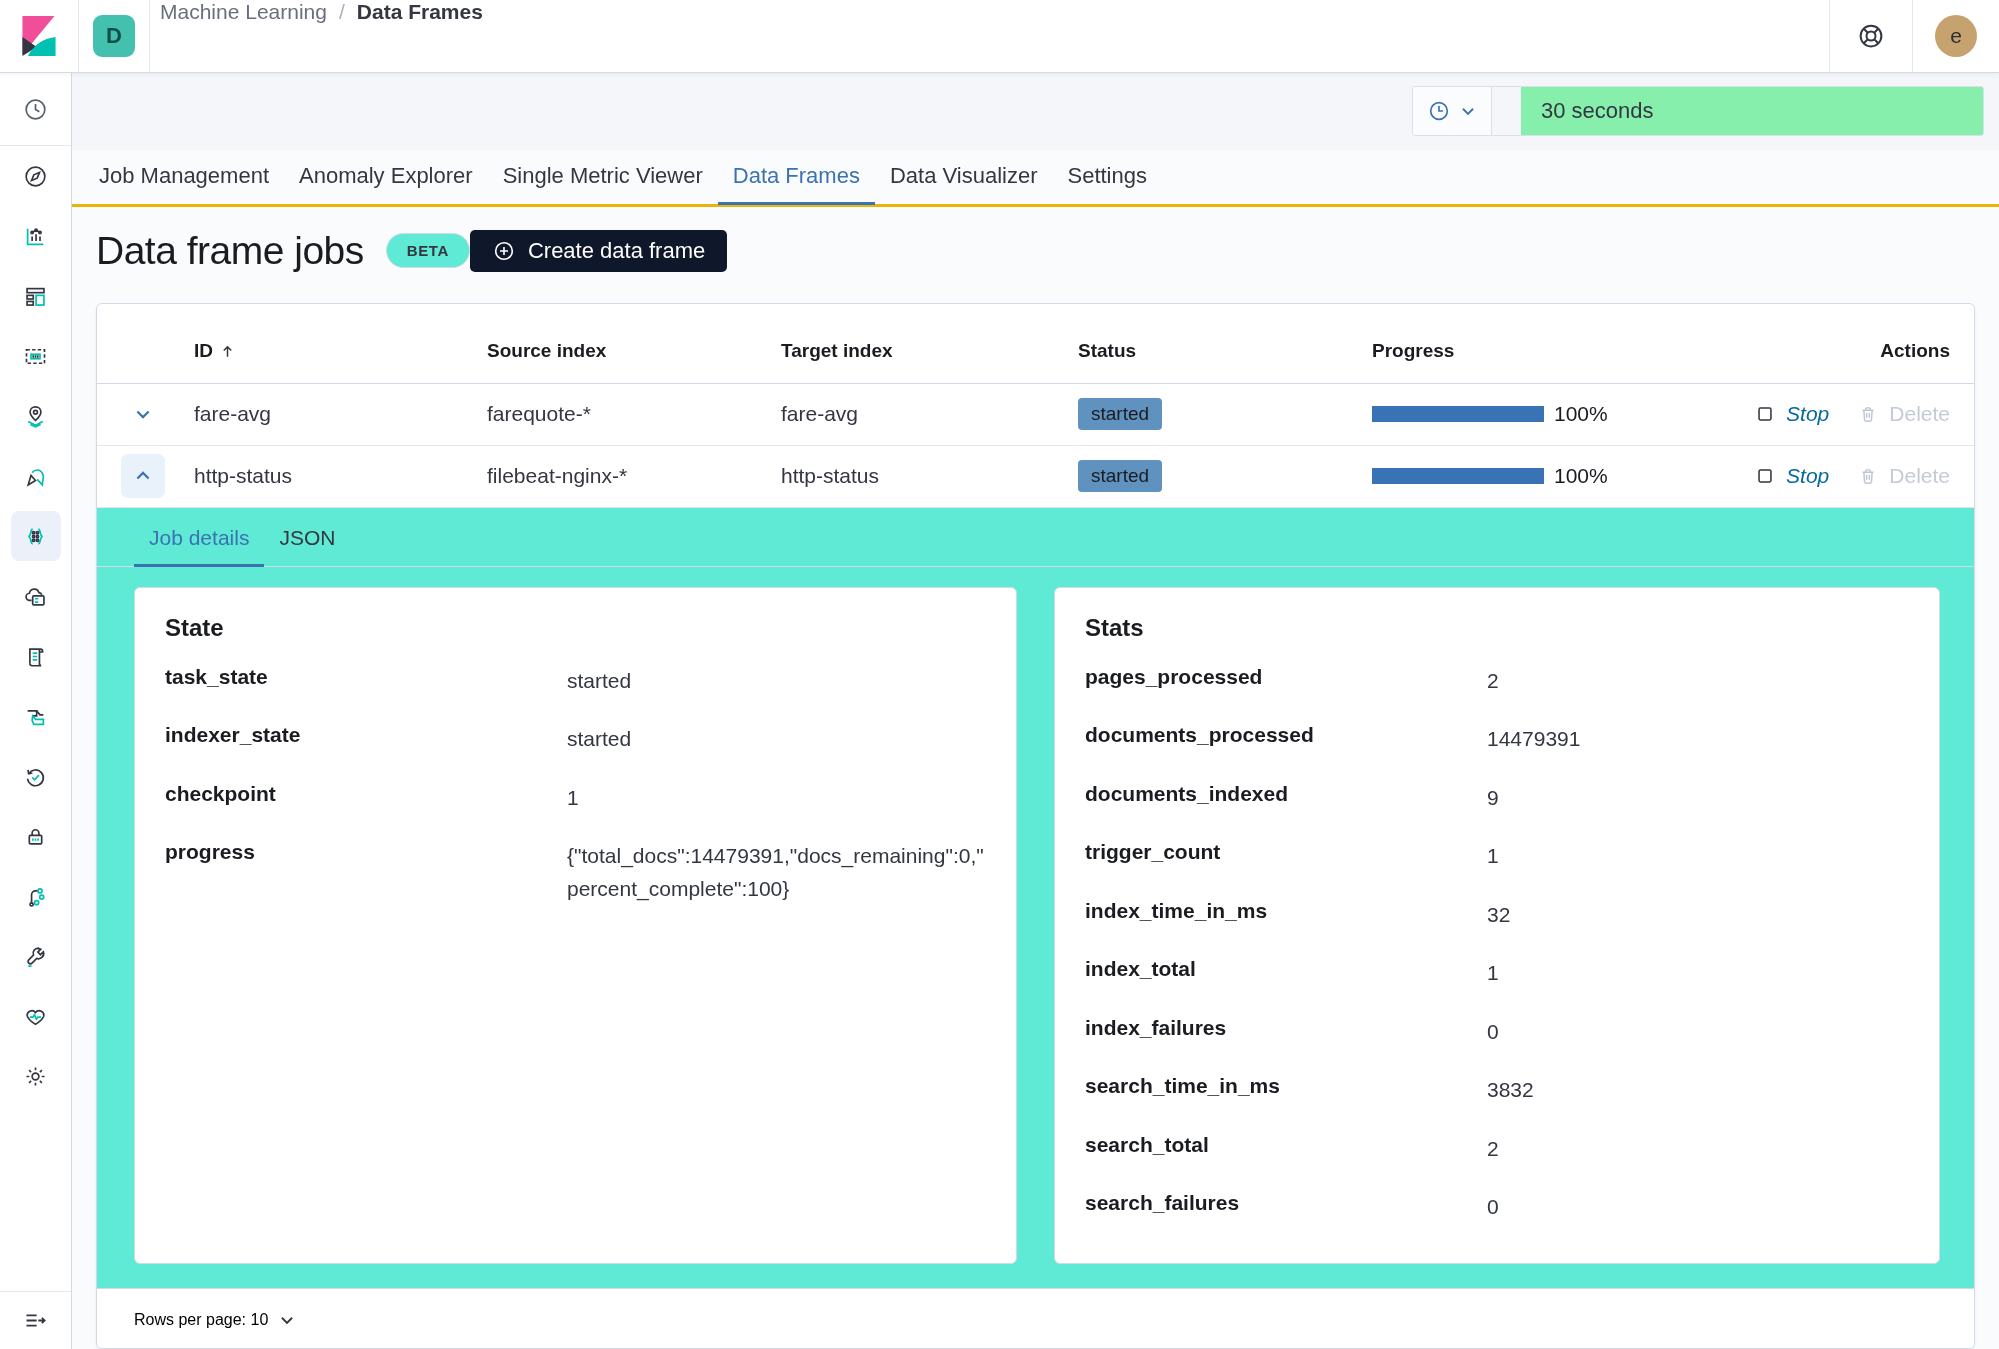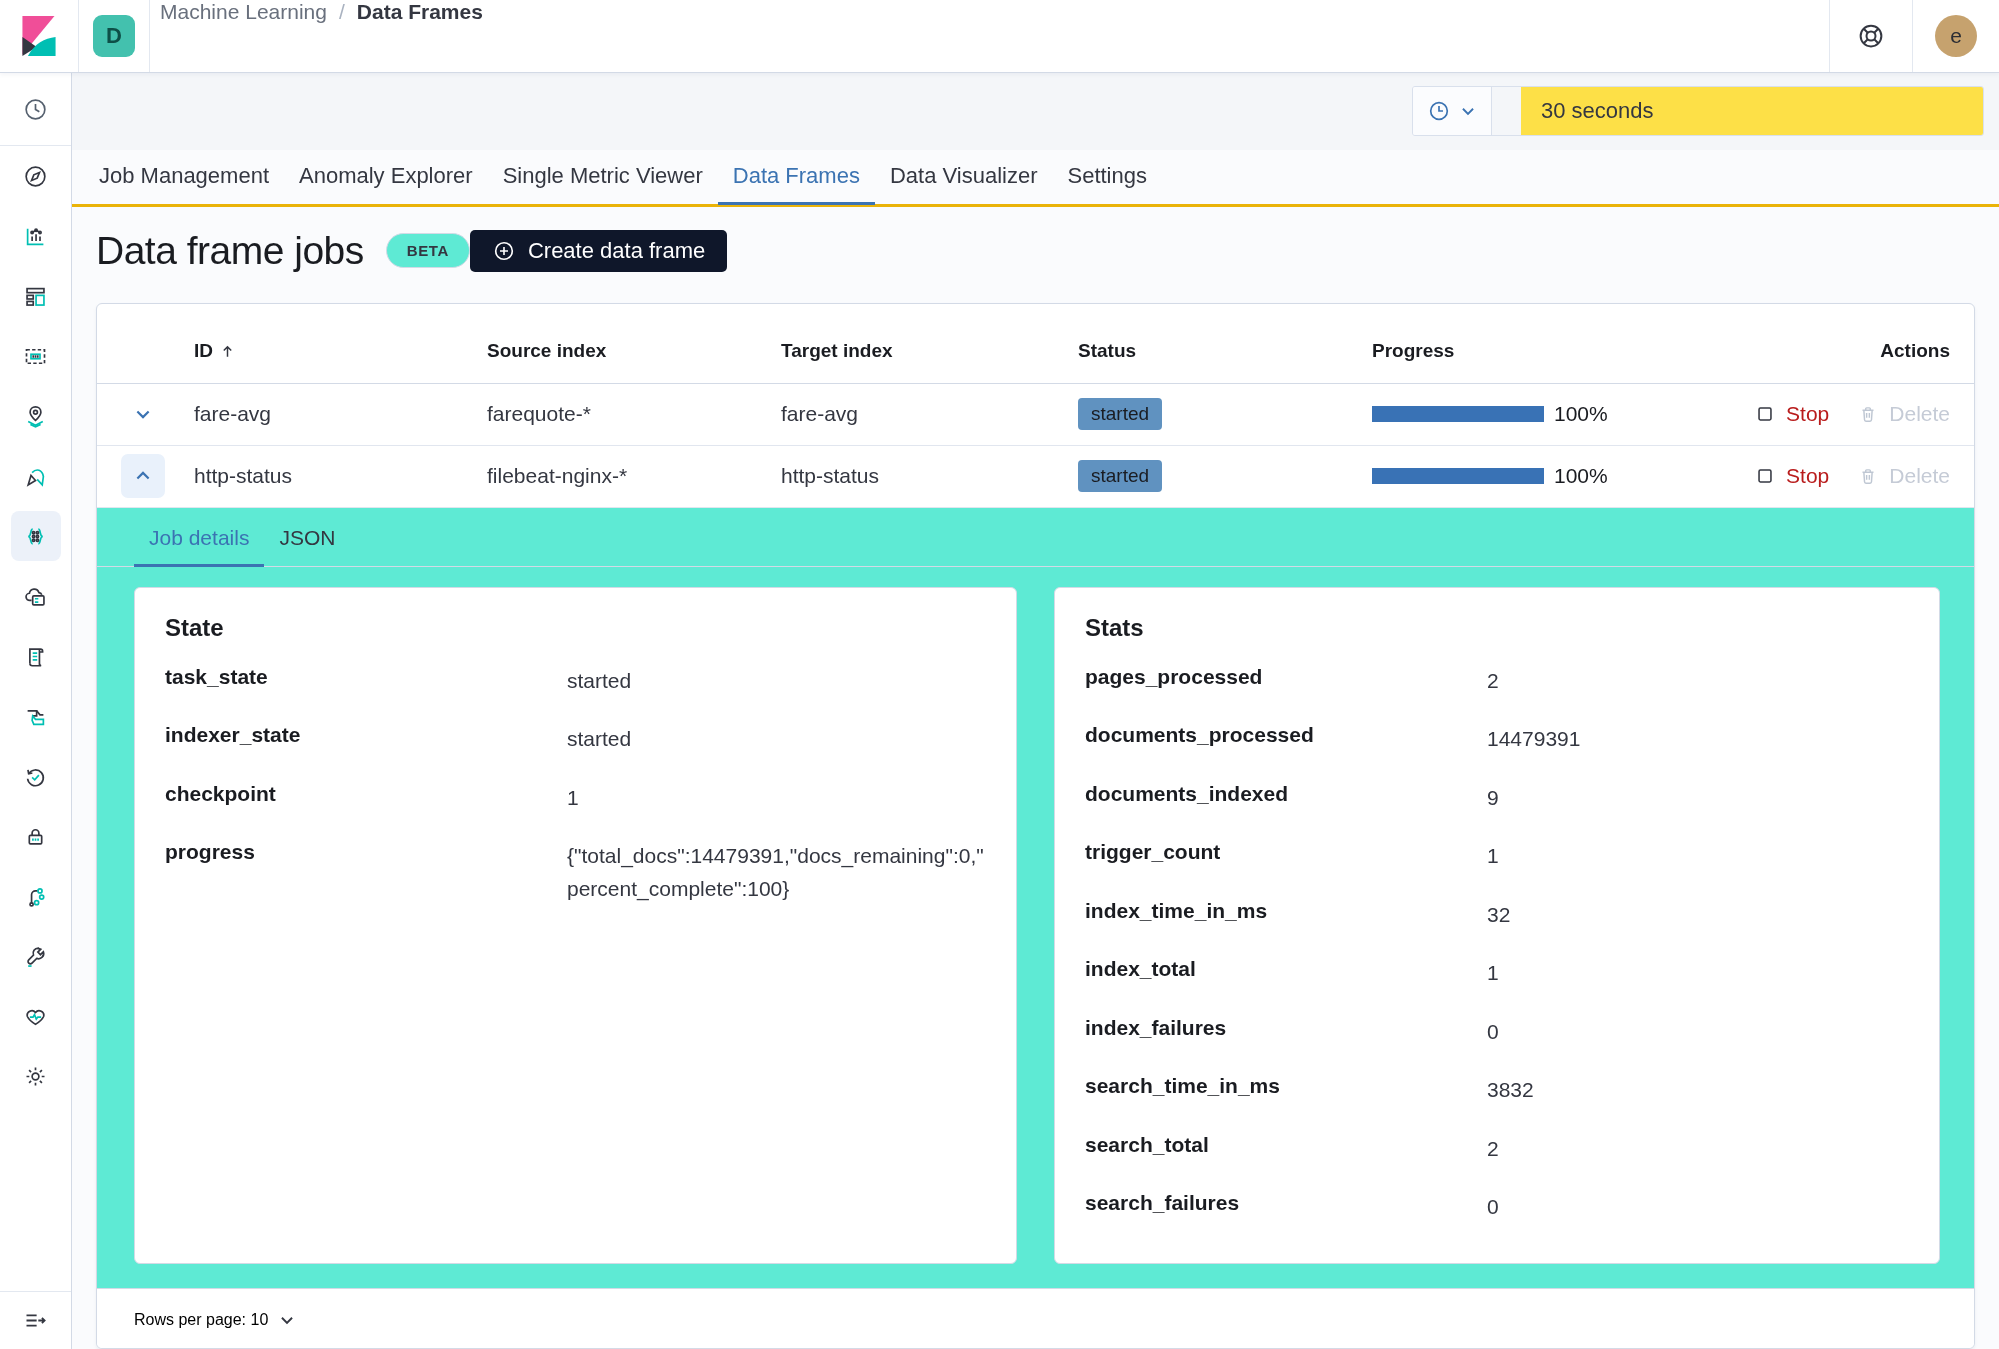--- a/index.html
+++ b/index.html
@@ -66,21 +66,21 @@
   .main { flex: 1; display: flex; flex-direction: column; min-width: 0; }
 
   .top-strip {
     height: 77px; background: #f4f6f9;
     display: flex; align-items: center; justify-content: flex-end; padding-right: 15px;
   }
   .timepicker { display: flex; align-items: stretch; height: 50px;
     border: 1px solid #d9e0ec; border-radius: 3px; overflow: hidden; }
   .tp-quick { background: #fbfcfe; display: flex; align-items: center; gap: 8px;
     padding: 0 14px; border-right: 1px solid #d9e0ec; }
-  .tp-value { background: #fde047; width: 462px; text-align: left; padding: 0 20px;
+  .tp-value { background: #86efac; width: 462px; text-align: left; padding: 0 20px;
     font-size: 22px; color: #343741; margin-left: 29px; }
 
   .tabs { display: flex; padding-left: 12px; border-bottom: 3px solid #eab308; height: 57px; }
   .tab { font-size: 22px; color: #343741; padding: 0 15px; display: flex; align-items: center;
     border-bottom: 3px solid transparent; margin-bottom: -1px; }
   .tab.active { color: #3b73b2; border-bottom-color: #3b73b2; }
 
   .page-head { display: flex; align-items: center; 
     margin: 22px 24px 30px 24px; }
   .title-wrap { display: flex; align-items: center; gap: 22px; }
@@ -103,21 +103,21 @@
   .expand-btn { width: 44px; height: 44px; display: flex; align-items: center; justify-content: center;
     border-radius: 7px; }
   .expand-btn.expanded { background: #e9f1fb; }
   .status-badge { background: #6092c0; color: #1a1c21; font-size: 19px; border-radius: 4px;
     padding: 4px 13px; line-height: 1.3; }
   .progress-track { width: 172px; height: 16px; background: #d3dae6; margin-right: 10px; }
   .progress-fill { height: 100%; background: #3972b5; }
   .progress-label { font-size: 21px; color: #1a1c21; }
   .action-group { display: flex; align-items: center; gap: 10px; font-size: 21px; }
   .actions-cell { gap: 28px; }
-  .stop-action { color: #b91c1c; }
+  .stop-action { color: #0369a1; font-style: italic; }
   .delete-action { color: #c5cbd6; cursor: not-allowed; }
 
   
   .details { background: #5eead4; }
   .subtabs { display: flex; padding: 18px 0 0 37px; border-bottom: 1px solid #d3dae6; }
   .subtab { font-size: 21px; padding: 0 15px 14px 15px; border-bottom: 3px solid transparent;
     margin-bottom: -1px; color: #343741; }
   .subtab.active { color: #3b73b2; border-bottom-color: #3b73b2; }
   .cards { display: flex; gap: 37px; padding: 20px 34px 24px 37px; align-items: stretch; }
   .card { background: #fff; border: 1px solid #d3dae6; border-radius: 6px; padding: 26px 30px; }

